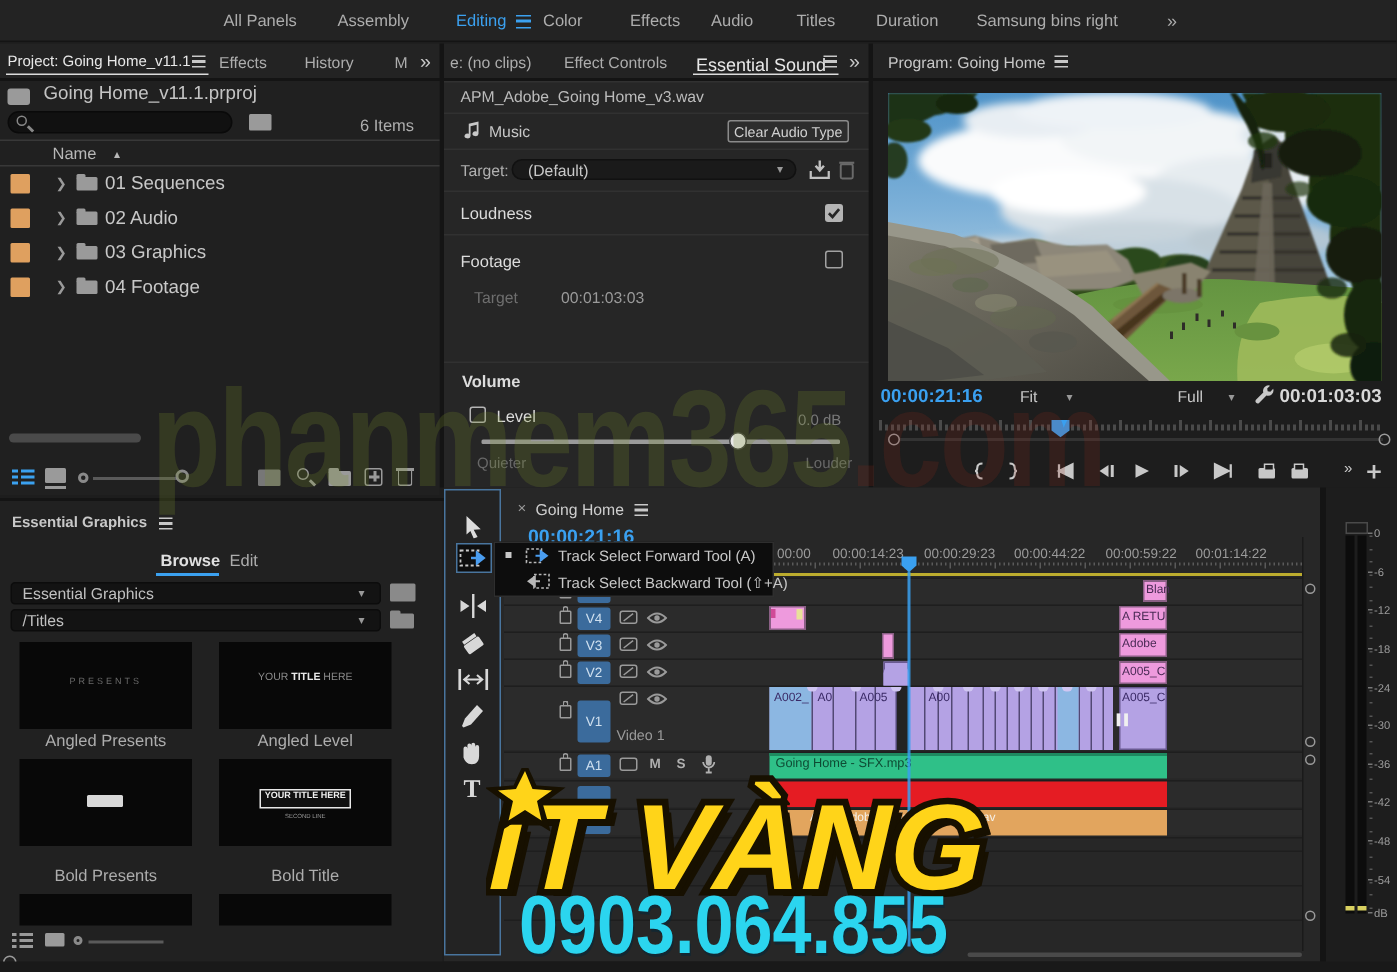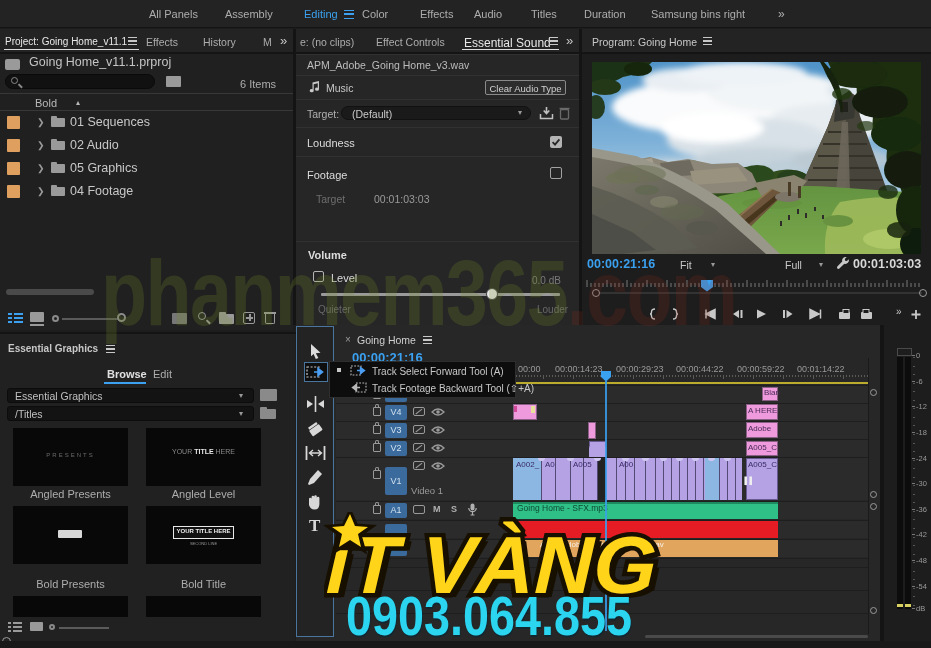--- a/index.html
+++ b/index.html
@@ -51,38 +51,38 @@
     </div>
 <div class="ab" style="left:0;top:54px;width:293px;height:276px;background:#202020"></div>
 <div class="ab" style="left:5px;top:59px;width:15px;height:11px;background:#9a9a9a;border-radius:2px"></div>
 <div class="ab" style="left:29px;top:55px;font-size:12.5px;color:#c4c4c4">Going Home_v11.1.prproj</div>
 <div class="ab" style="left:5px;top:74px;width:150px;height:15px;background:#111;border-radius:8px;border:1px solid #0a0a0a"></div>
 <div class="ab" style="left:11px;top:77px;width:7px;height:7px;border:1.5px solid #888;border-radius:50%"></div>
 <div class="ab" style="left:18px;top:85px;width:5px;height:1.5px;background:#888;transform:rotate(45deg)"></div>
 <div class="ab" style="left:166px;top:76px;width:15px;height:11px;background:#9a9a9a;border-radius:1px"></div>
 <div class="ab t11" style="left:240px;top:78px">6 Items</div>
 <div class="ab" style="left:0;top:93px;width:293px;height:1px;background:#383838"></div>
-<div class="ab t11" style="left:35px;top:97px;color:#b8b8b8">Bold</div>
+<div class="ab t11" style="left:35px;top:97px;color:#b8b8b8">Name</div>
 <div class="ab" style="left:76px;top:98px;color:#b8b8b8;font-size:8px">▴</div>
 <div class="ab" style="left:0;top:110px;width:293px;height:1px;background:#383838"></div>
 <div class="ab" style="left:7px;top:116px;width:13px;height:13px;background:#dfa05f;border-radius:1px"></div>
 <div class="ab" style="left:37px;top:117px;font-size:9px;color:#9a9a9a">❯</div>
 <div class="ab" style="left:51px;top:118px;width:14px;height:9px;background:#9a9a9a;border-radius:1px"></div>
 <div class="ab" style="left:51px;top:116px;width:6px;height:3px;background:#9a9a9a;border-radius:1px 1px 0 0"></div>
 <div class="ab" style="left:70px;top:115px;font-size:12.5px;color:#c8c8c8">01 Sequences</div>
 <div class="ab" style="left:7px;top:139px;width:13px;height:13px;background:#dfa05f;border-radius:1px"></div>
 <div class="ab" style="left:37px;top:140px;font-size:9px;color:#9a9a9a">❯</div>
 <div class="ab" style="left:51px;top:141px;width:14px;height:9px;background:#9a9a9a;border-radius:1px"></div>
 <div class="ab" style="left:51px;top:139px;width:6px;height:3px;background:#9a9a9a;border-radius:1px 1px 0 0"></div>
 <div class="ab" style="left:70px;top:138px;font-size:12.5px;color:#c8c8c8">02 Audio</div>
 <div class="ab" style="left:7px;top:162px;width:13px;height:13px;background:#dfa05f;border-radius:1px"></div>
 <div class="ab" style="left:37px;top:163px;font-size:9px;color:#9a9a9a">❯</div>
 <div class="ab" style="left:51px;top:164px;width:14px;height:9px;background:#9a9a9a;border-radius:1px"></div>
 <div class="ab" style="left:51px;top:162px;width:6px;height:3px;background:#9a9a9a;border-radius:1px 1px 0 0"></div>
-<div class="ab" style="left:70px;top:161px;font-size:12.5px;color:#c8c8c8">05 Graphics</div>
+<div class="ab" style="left:70px;top:161px;font-size:12.5px;color:#c8c8c8">03 Graphics</div>
 <div class="ab" style="left:7px;top:185px;width:13px;height:13px;background:#dfa05f;border-radius:1px"></div>
 <div class="ab" style="left:37px;top:186px;font-size:9px;color:#9a9a9a">❯</div>
 <div class="ab" style="left:51px;top:187px;width:14px;height:9px;background:#9a9a9a;border-radius:1px"></div>
 <div class="ab" style="left:51px;top:185px;width:6px;height:3px;background:#9a9a9a;border-radius:1px 1px 0 0"></div>
 <div class="ab" style="left:70px;top:184px;font-size:12.5px;color:#c8c8c8">04 Footage</div>
 <div class="ab" style="left:6px;top:289px;width:88px;height:6px;background:#4a4a4a;border-radius:3px"></div>
 <div class="ab" style="left:8px;top:313px;width:15px;height:11px;">
       <div style="position:absolute;left:0;top:0;width:4px;height:2px;background:#3ba1f0"></div>
       <div style="position:absolute;left:6px;top:0;width:9px;height:2px;background:#3ba1f0"></div>
       <div style="position:absolute;left:0;top:4px;width:4px;height:2px;background:#3ba1f0"></div>
@@ -596,21 +596,21 @@
 <div class="ab" style="left:336px;top:567px;width:532px;height:1px;background:#1e1e1e"></div>
 <div class="ab" style="left:336px;top:590px;width:532px;height:1px;background:#1e1e1e"></div>
 <div class="ab" style="left:336px;top:613px;width:532px;height:1px;background:#1e1e1e"></div>
 <div class="ab" style="left:513px;top:382px;width:355px;height:1.5px;background:#bcac2e"></div>
 <div class="ab" style="left:762px;top:387px;width:16px;height:14px;background:#ee9add;border:1px solid #8a5f85"></div>
 <div class="ab" style="left:764px;top:388px;font-size:8px;color:#4a2a55">Blan</div>
 <div class="ab" style="left:513px;top:404px;width:24px;height:16px;background:#ee9add;border:1px solid #8a5f85"></div>
 <div class="ab" style="left:514px;top:406px;width:3px;height:6px;background:#d04a98"></div>
 <div class="ab" style="left:531px;top:406px;width:4px;height:7px;background:#e8e09a"></div>
 <div class="ab" style="left:746px;top:404px;width:32px;height:16px;background:#ee9add;border:1px solid #8a5f85;overflow:hidden"></div>
-<div class="ab" style="left:748px;top:406px;font-size:8px;color:#4a2a55;white-space:nowrap">A HERE</div>
+<div class="ab" style="left:748px;top:406px;font-size:8px;color:#4a2a55;white-space:nowrap">A RETU</div>
 <div class="ab" style="left:746px;top:422px;width:32px;height:16px;background:#ee9add;border:1px solid #8a5f85;overflow:hidden"></div>
 <div class="ab" style="left:748px;top:424px;font-size:8px;color:#4a2a55;white-space:nowrap">Adobe </div>
 <div class="ab" style="left:746px;top:441px;width:32px;height:15px;background:#ee9add;border:1px solid #8a5f85;overflow:hidden"></div>
 <div class="ab" style="left:748px;top:443px;font-size:8px;color:#4a2a55;white-space:nowrap">A005_C</div>
 <div class="ab" style="left:588px;top:422px;width:8px;height:17px;background:#ee9add;border:1px solid #8a5f85"></div>
 <div class="ab" style="left:589px;top:441px;width:17px;height:16px;background:#b4a2e4;border:1px solid #6a5a92"></div>
 <div class="ab" style="left:589px;top:443px;width:17px;height:14px;background:#b4a2e4;border-radius:6px 6px 0 0"></div>
 <div class="ab" style="left:513px;top:458px;width:229px;height:42px;background:#b4a2e4"></div>
 <div class="ab" style="left:513px;top:458px;width:28px;height:42px;background:#8cb7e2"></div>
 <div class="ab" style="left:541px;top:458px;width:1px;height:42px;background:#3a3358;opacity:.8"></div>
@@ -819,21 +819,21 @@
 <div class="ab" style="left:337px;top:368px;width:4px;height:4px;background:#c8c8c8"></div>
 <svg class="ab" style="left:350px;top:365px" width="17" height="11" viewBox="0 0 17 11">
       <rect x="1" y="1" width="10" height="9" fill="none" stroke="#b8b8b8" stroke-width="1.1" stroke-dasharray="1.8 1.4"></rect>
       <path d="M7 5.5 H13 M10.5 2.5 L14.5 5.5 L10.5 8.5 Z" stroke="#4a9df0" stroke-width="1.4" fill="#4a9df0"></path>
     </svg>
 <div class="ab" style="left:372px;top:366px;font-size:10px;color:#c8c8c8">Track Select Forward Tool (A)</div>
 <svg class="ab" style="left:350px;top:382px" width="17" height="11" viewBox="0 0 17 11">
       <rect x="6" y="1" width="10" height="9" fill="none" stroke="#b8b8b8" stroke-width="1.1" stroke-dasharray="1.8 1.4"></rect>
       <path d="M10 5.5 H4 M6.5 2.5 L2.5 5.5 L6.5 8.5 Z" stroke="#b8b8b8" stroke-width="1.4" fill="#b8b8b8"></path>
     </svg>
-<div class="ab" style="left:372px;top:383px;font-size:10px;color:#c8c8c8">Track Footage Backward Tool (⇧+A)</div>
+<div class="ab" style="left:372px;top:383px;font-size:10px;color:#c8c8c8">Track Select Backward Tool (⇧+A)</div>
 <div class="ab" style="left:101px;top:241px;width:740px;height:140px;overflow:visible;white-space:nowrap"><span style="display:inline-block;transform:scaleX(0.82);transform-origin:left top;font-size:92px;font-weight:bold;letter-spacing:-2px;color:rgba(118,138,40,0.24)">phanmem365<span style="color:rgba(150,45,25,0.19)">.com</span></span></div>
 <div class="ab" style="left:324px;top:512px;width:345px;height:92px">
 <svg width="345" height="92" viewBox="0 0 345 92">
 <g font-family="Liberation Sans" font-weight="bold" font-style="italic" font-size="92">
 <g transform="scale(0.885 0.88) skewX(-2)">
 <text x="12" y="97" fill="#171000">iT VÀNG</text>
 <text x="5" y="92" fill="#171000" stroke="#171000" stroke-width="10">iT VÀNG</text>
 <text x="5" y="92" fill="#ffd419">iT VÀNG</text>
 </g>
         </g>

